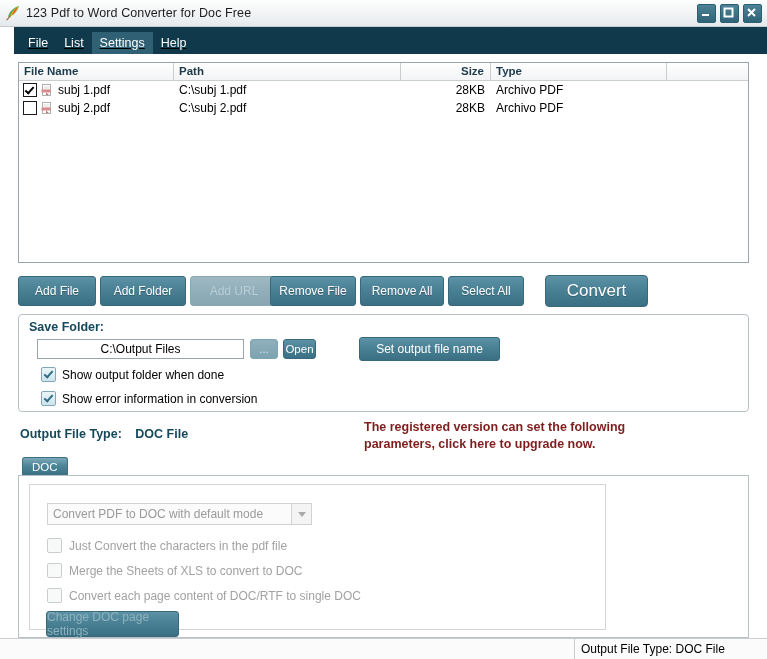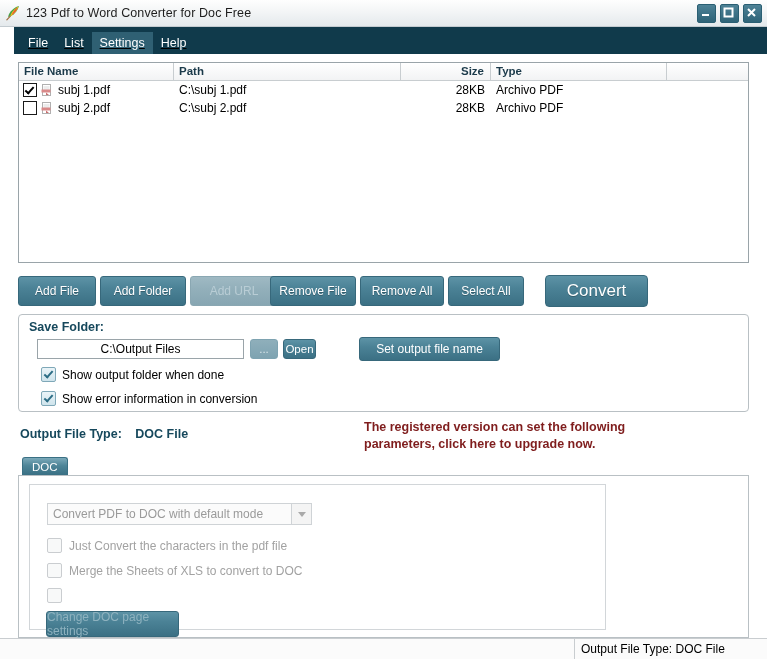--- a/index.html
+++ b/index.html
@@ -578,20 +578,21 @@
       <span>Just Convert the characters in the pdf file</span>
     </div>
 
     <div class="optrow o2">
       <span class="cb-grey"></span>
       <span>Merge the Sheets of XLS to convert to DOC</span>
     </div>
 
     <div class="optrow o3">
       <span class="cb-grey"></span>
+      <span>Convert each page content of DOC/RTF to single DOC</span>
     </div>
 
     <div class="b-changepage">Change DOC page settings</div>
   </div>
 </div>
 
 <div class="statusbar">
   <div class="sb-left"></div>
   <div class="sb-right">Output File Type:  DOC File</div>
 </div>

